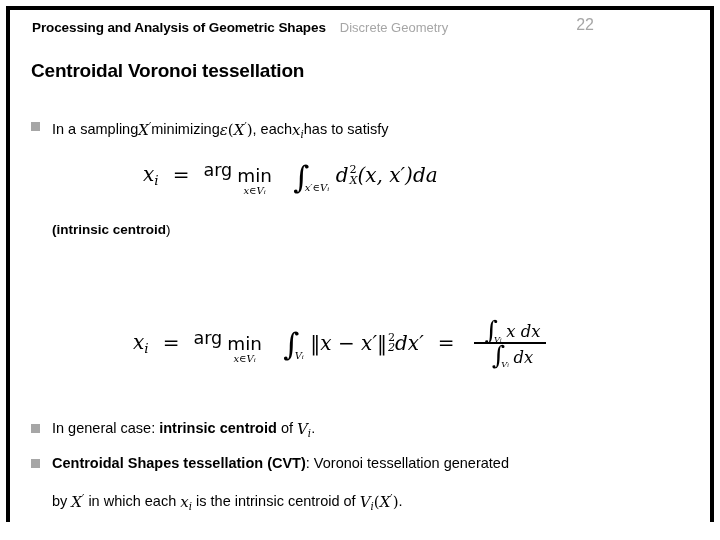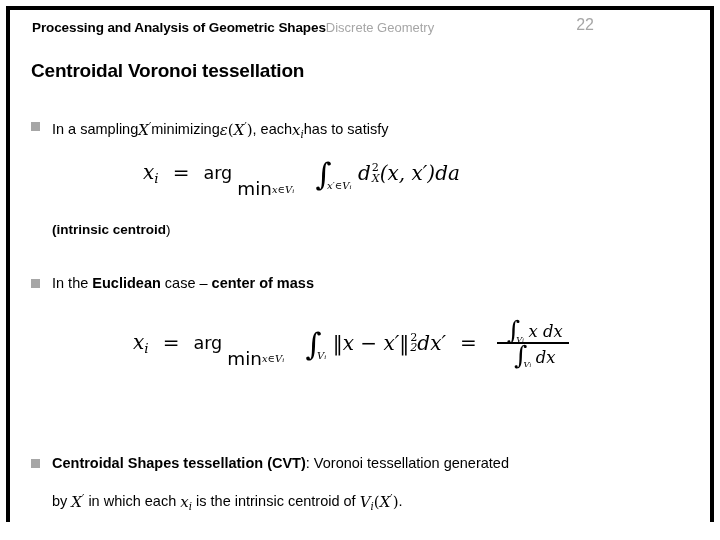--- a/index.html
+++ b/index.html
@@ -60,20 +60,21 @@
   .header-title {
     font-size: 13.5px;
     font-weight: bold;
     letter-spacing: -0.1px;
     color: #000000;
     white-space: nowrap;
   }
   .header-sub {
     font-size: 13px;
     color: #a6a6a6;
+    margin-left: 14px;
     white-space: nowrap;
   }
   .header-page {
     margin-left: auto;
     font-size: 16px;
     color: #a6a6a6;
     line-height: 1;
     position: relative;
     top: -2px;
   }
@@ -168,24 +169,25 @@
   .eq .argmin {
     font-style: normal;
     font-family: "DejaVu Sans", sans-serif;
     display: inline-flex;
     align-items: baseline;
     margin-right: 17px;
   }
   .argmin .arg { font-size: 0.88em; margin-right: 5px; }
   .minblock {
     display: inline-flex;
+    flex-direction: column;
     align-items: center;
     line-height: 1;
     position: relative;
-    top: 16px;
+    top: 6px;
   }
   .minblock .mintop { font-size: 0.92em; }
   .minblock .minbot {
     font-size: 0.5em;
     font-family: "DejaVu Serif", serif;
     font-style: italic;
     margin-top: 1px;
   }
   .intblock {
     display: inline-flex;
@@ -286,24 +288,20 @@
       <span class="intsub m">x′∈Vᵢ</span>
     </span>
     <span class="integrand m"><span>d</span><span class="ss">
           <span class="sup2">2</span>
           <span class="sub2">X</span>
         </span><span>(x, x′)</span><span class="dd">da</span></span>
   </div>
 
   <div class="para"><span>(intrinsic centroid</span><span class="light">)</span></div>
 
-  <div class="bullet-row b2">
-    <span class="bullet-mark"></span>
-    <span class="bullet-text"><span>In the </span><b>Euclidean</b><span> case – </span><b>center of mass</b></span>
-  </div>
 
   <div class="eq eq2">
     <span class="lhs m"><span>x</span><sub class="msub">i</sub></span>
     <span class="eqsign">=</span>
     <span class="argmin">
       <span class="arg">arg</span>
       <span class="minblock">
         <span class="mintop">min</span>
         <span class="minbot">x∈Vᵢ</span>
       </span>
@@ -329,20 +327,24 @@
       <span class="den">
         <span class="intblock">
           <span class="intsign">∫</span>
           <span class="intsub m">Vᵢ</span>
         </span>
         <span class="m">dx</span>
       </span>
     </span>
   </div>
 
+  <div class="bullet-row b3">
+    <span class="bullet-mark"></span>
+    <span class="bullet-text"><span>In general case: </span><b>intrinsic centroid</b><span> of </span><span class="m mi"><span>V</span><sub class="msub">i</sub></span><span>.</span></span>
+  </div>
 
   <div class="bullet-row b4">
     <span class="bullet-mark"></span>
     <span class="bullet-text"><b>Centroidal Shapes tessellation (CVT)</b><span>: Voronoi tessellation generated</span></span>
   </div>
 
   <div class="cont-line"><span>by </span><span class="m mi"><span>X</span><sup class="msup prime">′</sup></span><span> in which each </span><span class="m mi"><span>x</span><sub class="msub">i</sub></span><span> is the intrinsic centroid of </span><span class="m mi"><span>V</span><sub class="msub">i</sub><span class="up">(</span><span>X</span><sup class="msup prime">′</sup><span class="up">)</span></span><span>.</span></div>
 
 </div>
 

